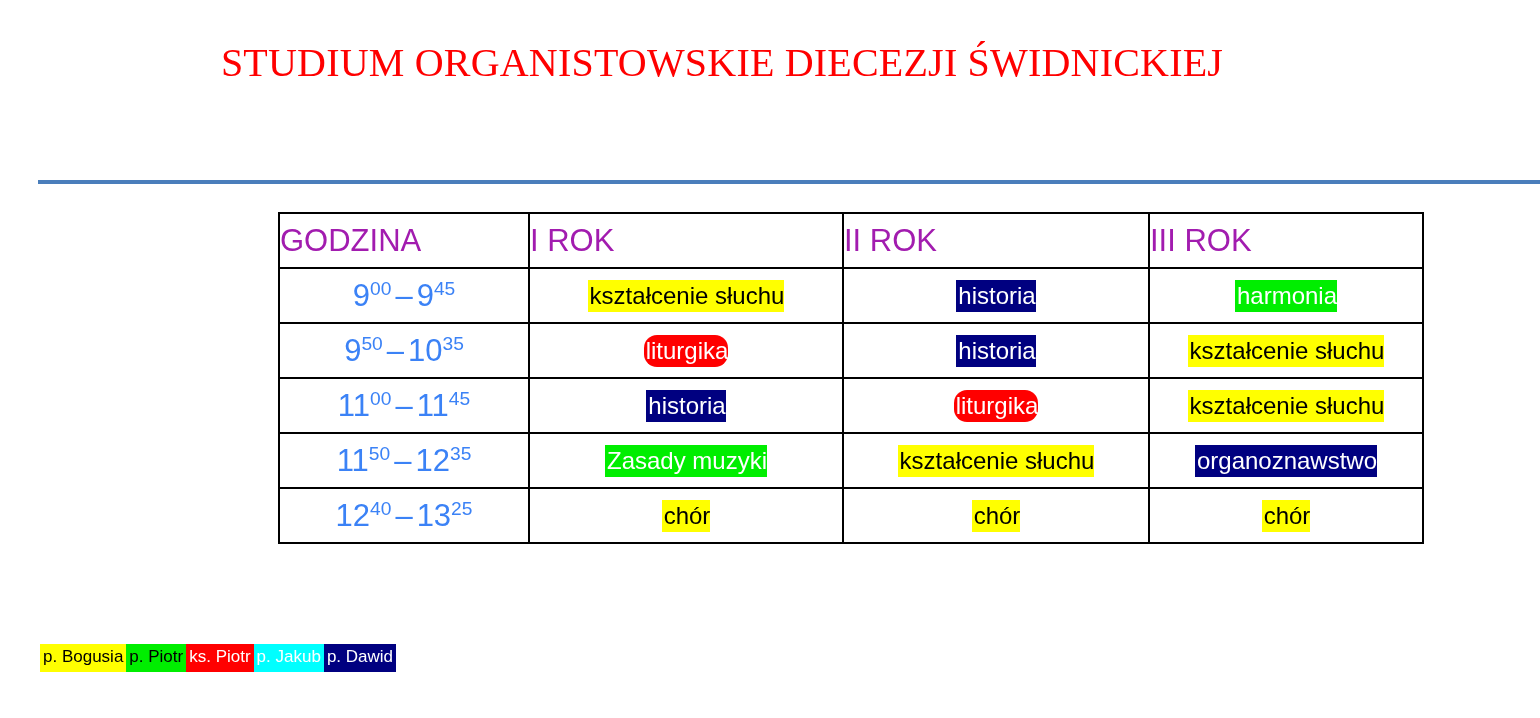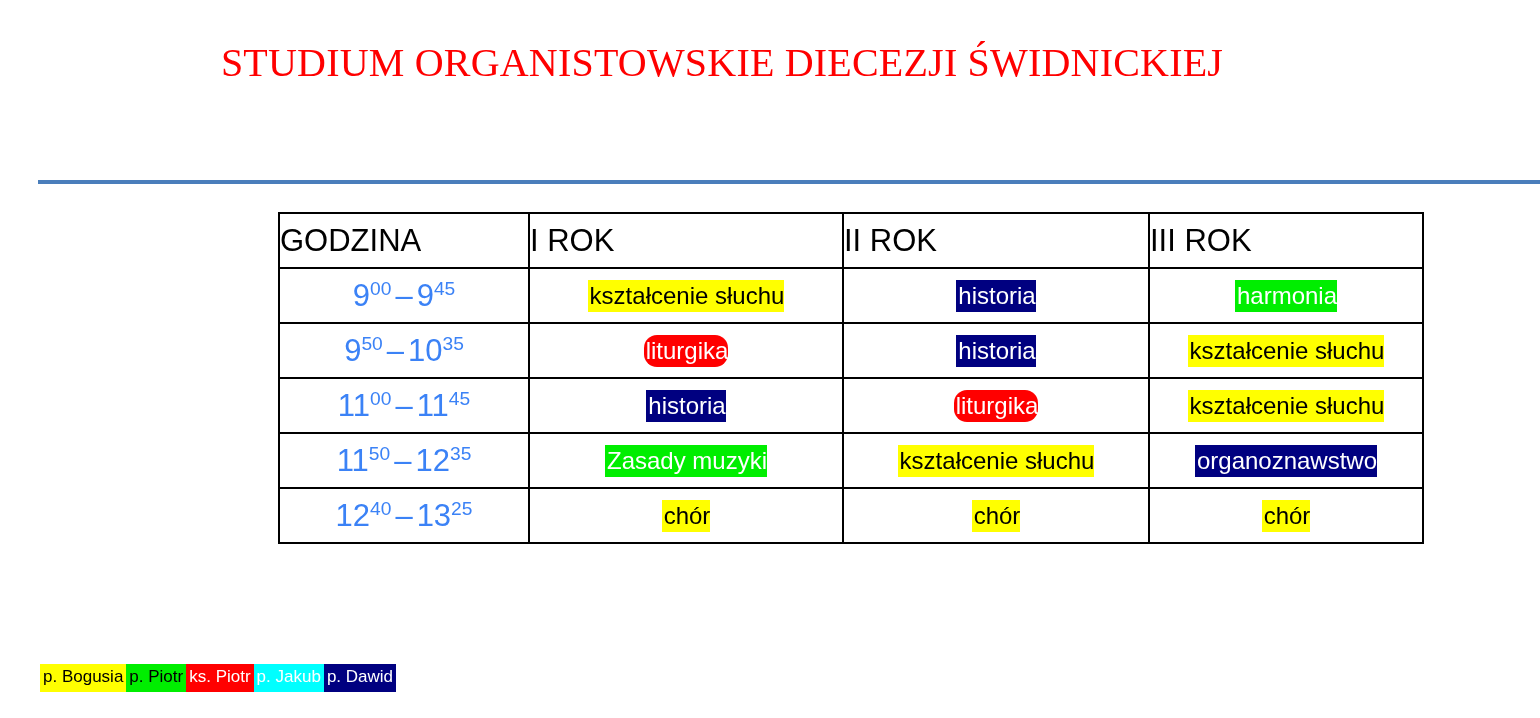--- a/index.html
+++ b/index.html
@@ -58,21 +58,21 @@
   }
   .col-godzina { width: 250px; }
   .col-rok1    { width: 314px; }
   .col-rok2    { width: 306px; }
   .col-rok3    { width: 274px; }
 
   .hdr {
     text-align: left;
     padding-left: 13px;
     font-size: 31px;
-    color: #000000;
+    color: #a21caf;
     height: 55px;
   }
 
   .time-cell {
     text-align: center;
     font-size: 31px;
     color: #3b82f6;
     white-space: nowrap;
   }
   .time-cell sup {
@@ -94,21 +94,21 @@
   }
   .hl-yellow { background: #FFFF00; color: #000000; }
   .hl-navy   { background: #000080; color: #FFFFFF; }
   .hl-green  { background: #00EE00; color: #FFFFFF; }
   .hl-red    { background: #FF0000; color: #FFFFFF; border-radius: 13px; }
 
   
   .legend {
     position: absolute;
     left: 40px;
-    top: 664px;
+    top: 644px;
     display: flex;
     align-items: center;
     font-size: 17px;
     white-space: nowrap;
   }
   .legend-item {
     padding: 2px 3px 3px 3px;
     line-height: 1.35;
   }
   .lg-yellow { background: #FFFF00; color: #000000; }

